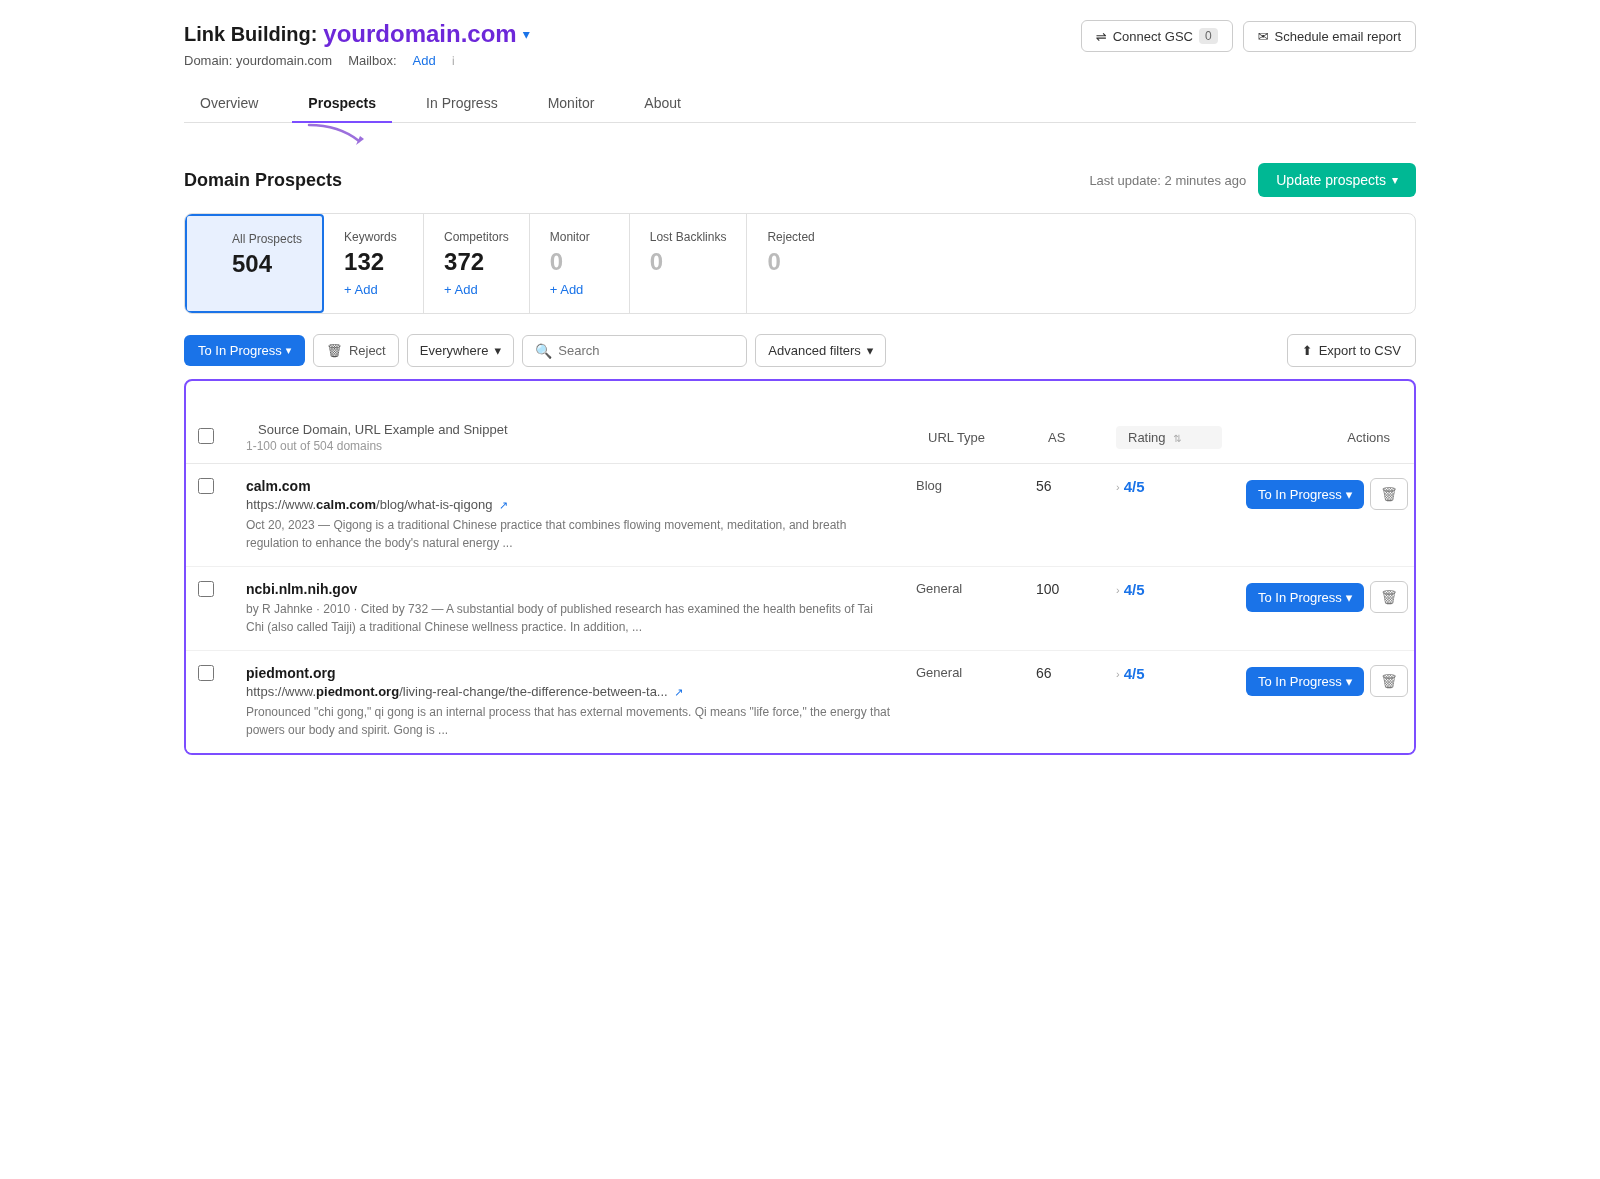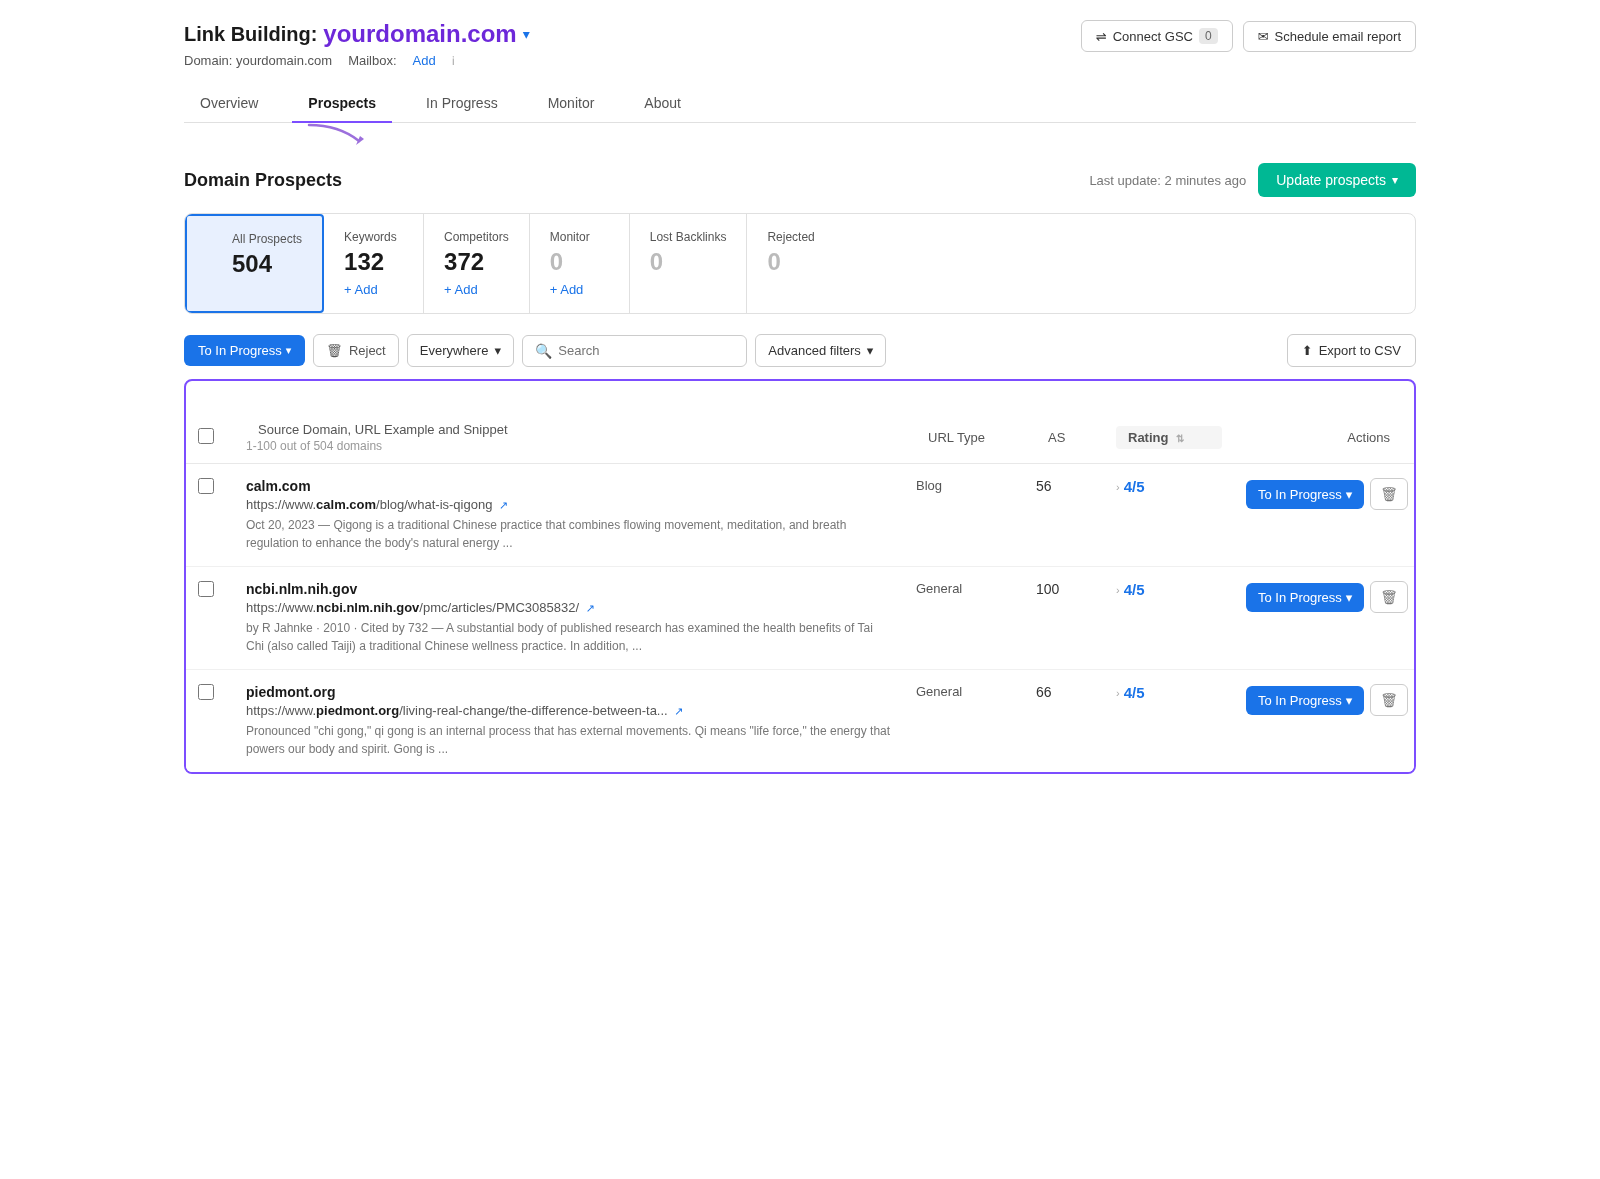--- a/index.html
+++ b/index.html
@@ -53,21 +53,21 @@
     .search-box { display: flex; align-items: center; border: 1px solid #ccc; border-radius: 6px; padding: 7px 12px; background: #fff; gap: 6px; min-width: 160px; }
     .search-box input { border: none; outline: none; font-size: 13px; color: #333; background: transparent; width: 100%; }
     .btn-adv-filters { background: #fff; color: #333; border: 1px solid #ccc; border-radius: 6px; padding: 8px 12px; font-size: 13px; cursor: pointer; display: flex; align-items: center; gap: 6px; }
     .toolbar-right { margin-left: auto; }
     .btn-export { background: #fff; color: #333; border: 1px solid #ccc; border-radius: 6px; padding: 8px 14px; font-size: 13px; cursor: pointer; display: flex; align-items: center; gap: 6px; }
 
     
     .table-wrapper { border: 2px solid #7c4dff; border-radius: 8px; overflow: hidden; }
     .table-header-row { display: grid; grid-template-columns: 48px 1fr 120px 80px 130px 180px; align-items: center; padding: 10px 0; background: #fff; border-bottom: 1px solid #e8e8e8; margin-top: 31px; }
     .th { font-size: 13px; color: #555; font-weight: 500; padding: 0 12px; }
-    .th.rating { background: #f5f5f5; border-radius: 4px; padding: 4px 12px; font-weight: bold; }
+    .th.rating { background: #f5f5f5; border-radius: 4px; padding: 4px 12px; }
     .th-count { font-size: 12px; color: #999; margin-top: 2px; }
 
     .table-row { display: grid; grid-template-columns: 48px 1fr 120px 80px 130px 180px; align-items: start; padding: 14px 0; border-bottom: 1px solid #f0f0f0; background: #fff; }
     .table-row:last-child { border-bottom: none; }
     .cell { padding: 0 12px; }
     .cell-domain { font-weight: 700; font-size: 14px; color: #1a1a1a; margin-bottom: 3px; }
     .cell-url { font-size: 13px; color: #555; margin-bottom: 4px; }
     .cell-url span.bold { font-weight: 700; color: #1a1a1a; }
     .cell-snippet { font-size: 12px; color: #777; line-height: 1.5; }
     .ext-link { color: #1a73e8; font-size: 11px; margin-left: 3px; }
@@ -259,24 +259,20 @@
         </div>
       </div>
     </div>
 
     <div class="table-row">
       <div class="cell">
         <input type="checkbox" class="checkbox" style="">
       </div>
       <div class="cell">
         <div class="cell-domain">ncbi.nlm.nih.gov</div>
-        <div class="cell-url">
-          <span>https://www.</span><span class="bold">ncbi.nlm.nih.gov</span><span>/pmc/articles/PMC3085832/</span>
-          <span class="ext-link">↗</span>
-        </div>
         <div class="cell-snippet">by R Jahnke · 2010 · Cited by 732 — A substantial body of published research has examined the health benefits of Tai Chi (also called Taiji) a traditional Chinese wellness practice. In addition, ...</div>
       </div>
       <div class="cell cell-type">General</div>
       <div class="cell cell-as">100</div>
       <div class="cell">
         <div class="rating-cell">
           <span class="chevron-right">›</span>
           <span class="rating-value">4/5</span>
         </div>
       </div>

